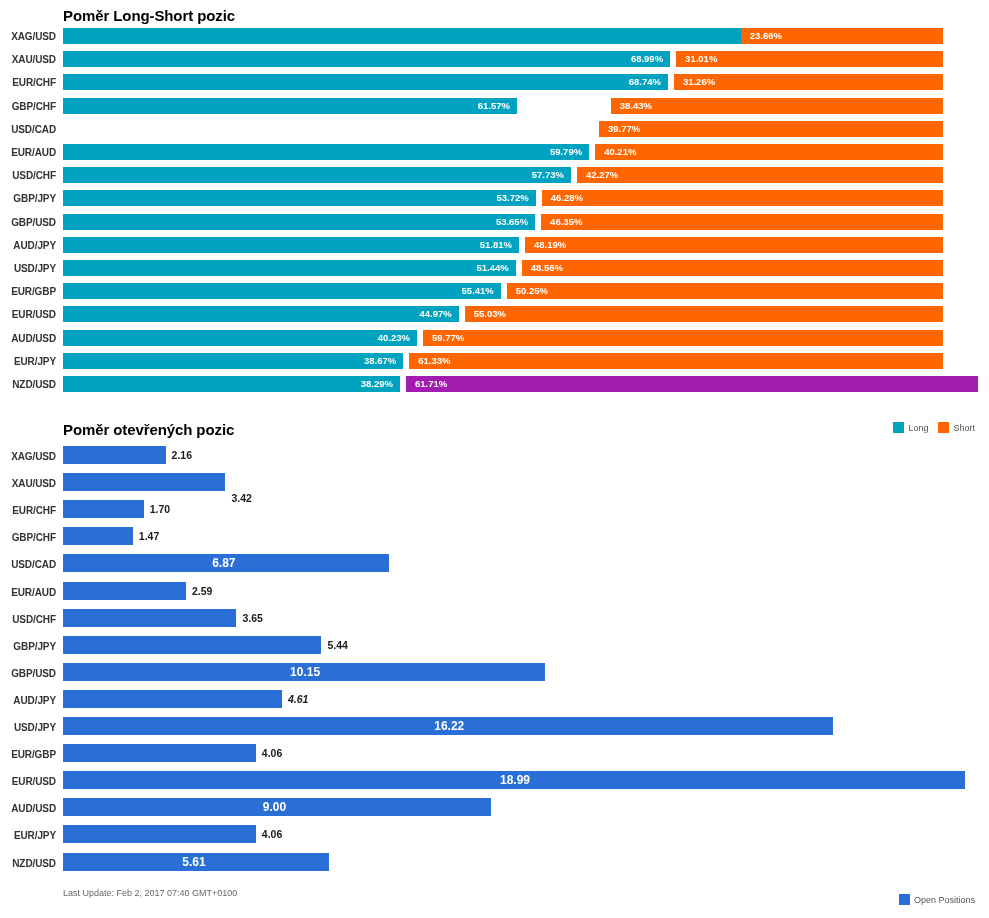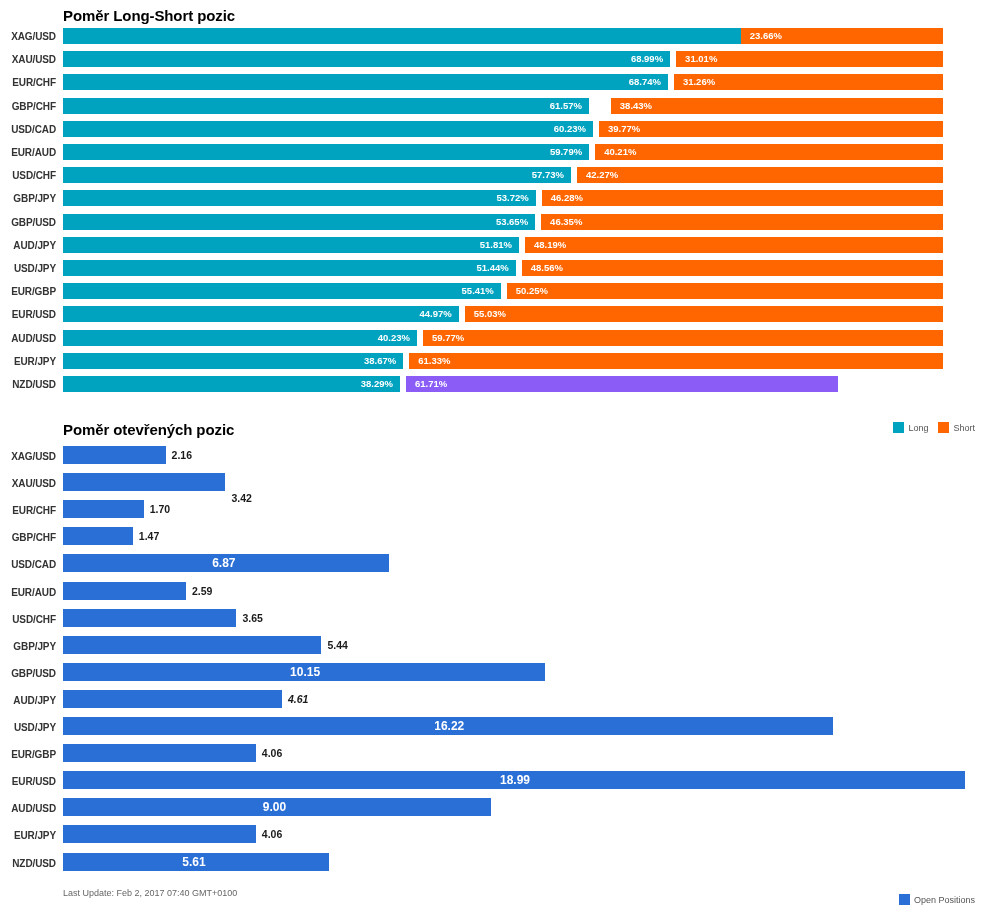--- a/index.html
+++ b/index.html
@@ -191,34 +191,31 @@
             <span class="seg-val">68.74%</span>
           </div>
           <div class="seg seg-short" style="left: 610.912px; width: 269.088px; background: rgb(255, 102, 0);">
             <span class="seg-val">31.26%</span>
           </div>
         </div>
       </div>
       <div class="row ls-row" style="top: 69.6px;">
         <div class="cat-label">GBP/CHF</div>
         <div class="ls-track">
-          <div class="seg seg-long" style="width: 526px; background: rgb(0, 163, 191);">
+          <div class="seg seg-long" style="width: 454px; background: rgb(0, 163, 191);">
             <span class="seg-val">61.57%</span>
           </div>
           <div class="seg seg-short" style="left: 547.816px; width: 332.184px; background: rgb(255, 102, 0);">
             <span class="seg-val">38.43%</span>
           </div>
         </div>
       </div>
       <div class="row ls-row" style="top: 92.8px;">
         <div class="cat-label">USD/CAD</div>
         <div class="ls-track">
-          <div class="seg seg-long" style="width: 530.024px; background: rgb(0, 163, 191);">
-            <span class="seg-val">60.23%</span>
-          </div>
           <div class="seg seg-short" style="left: 536.024px; width: 343.976px; background: rgb(255, 102, 0);">
             <span class="seg-val">39.77%</span>
           </div>
         </div>
       </div>
       <div class="row ls-row" style="top: 116px;">
         <div class="cat-label">EUR/AUD</div>
         <div class="ls-track">
           <div class="seg seg-long" style="width: 526.152px; background: rgb(0, 163, 191);">
             <span class="seg-val">59.79%</span>
@@ -326,21 +323,21 @@
             <span class="seg-val">61.33%</span>
           </div>
         </div>
       </div>
       <div class="row ls-row" style="top: 348px;">
         <div class="cat-label">NZD/USD</div>
         <div class="ls-track">
           <div class="seg seg-long" style="width: 336.952px; background: rgb(0, 163, 191);">
             <span class="seg-val">38.29%</span>
           </div>
-          <div class="seg seg-short" style="left: 342.952px; width: 432px; background: #8b5cf6;">
+          <div class="seg seg-short" style="left: 342.952px; width: 572px; background: #a21caf;">
             <span class="seg-val">61.71%</span>
           </div>
         </div>
       </div>
     </div>
 </div>
 
 <div class="legend" id="legend-ls">
     <div class="legend-item">
       <span class="swatch" style="background: rgb(0, 163, 191);"></span>

